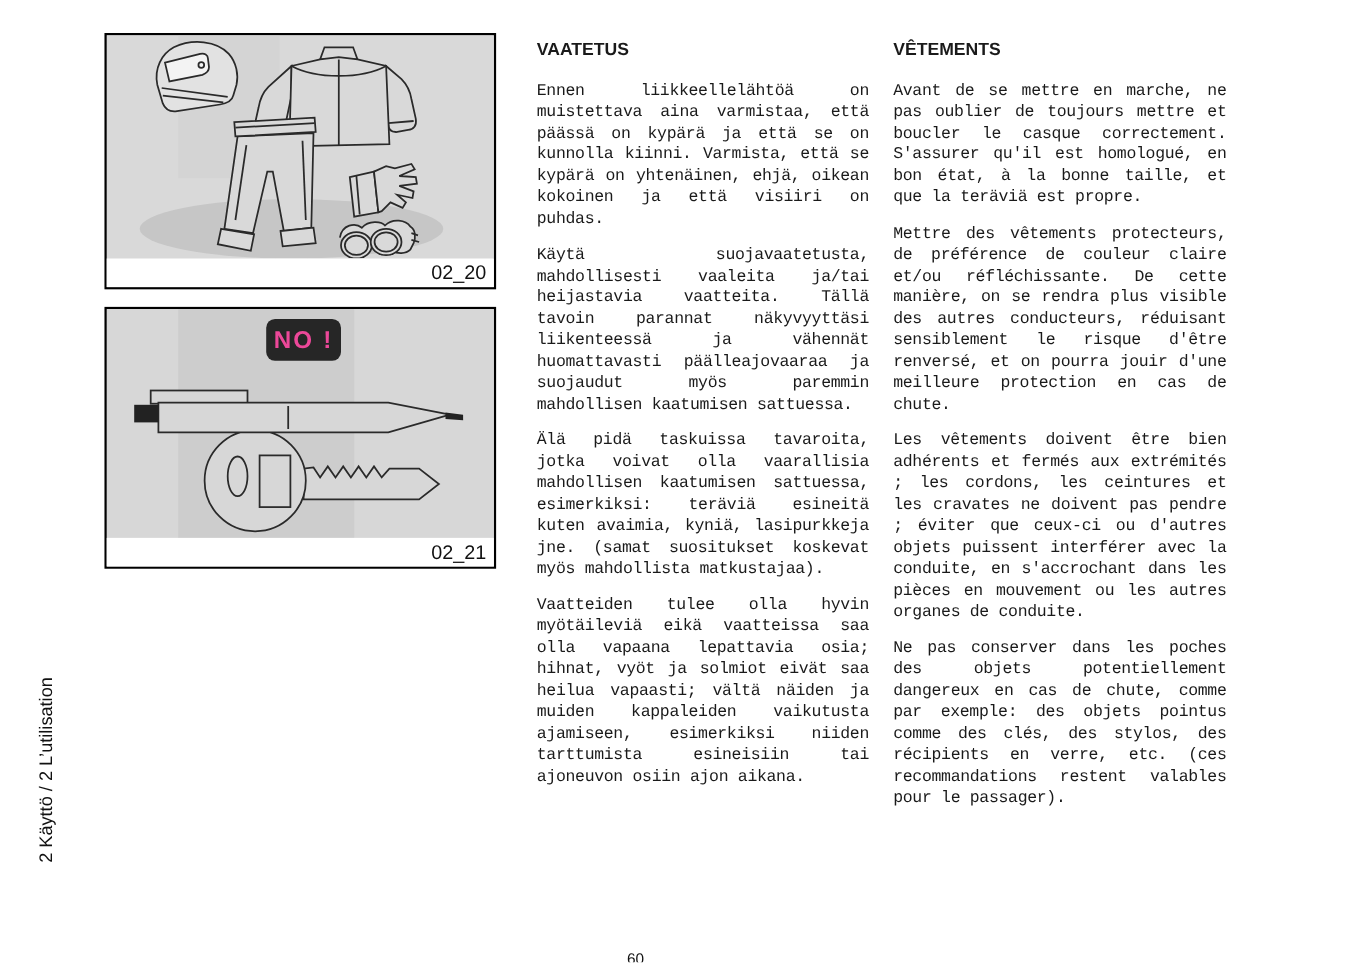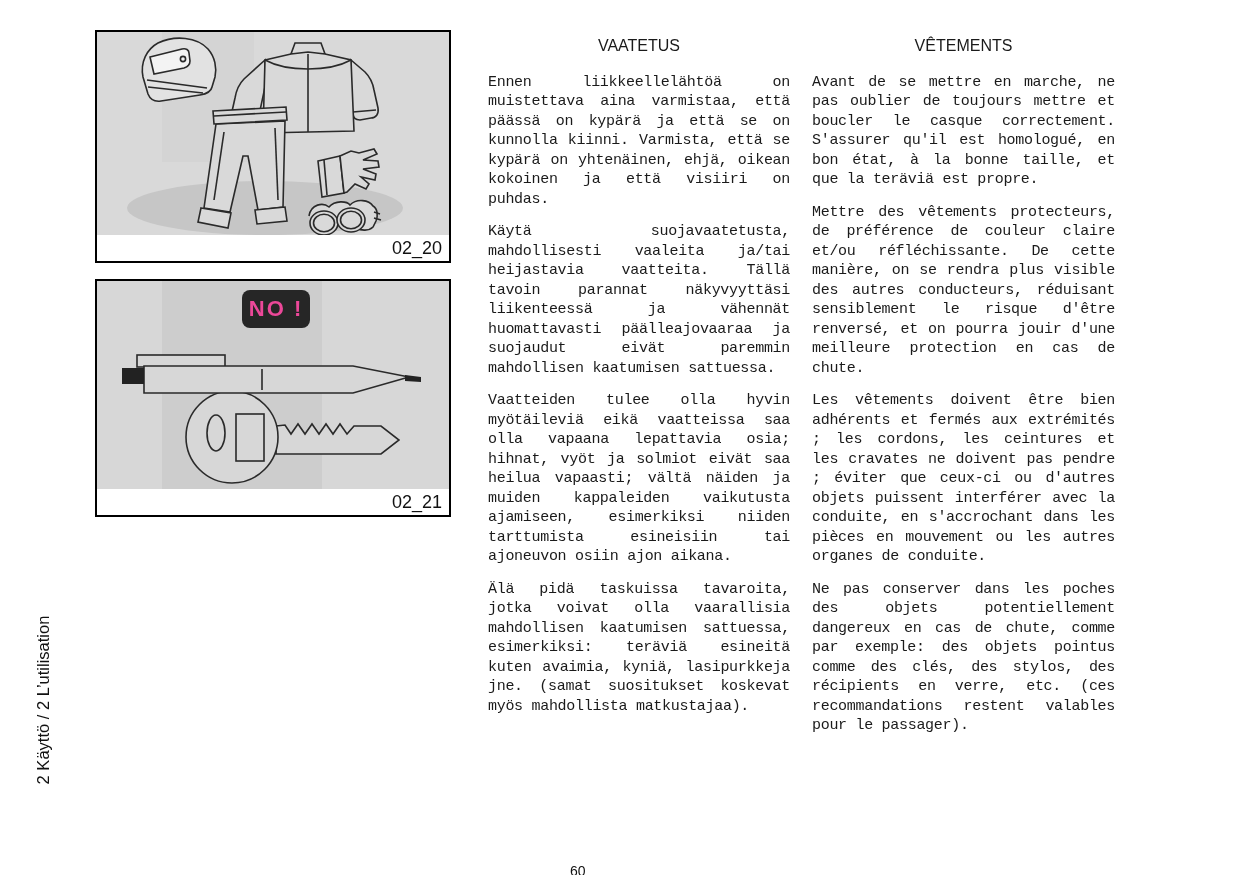--- a/index.html
+++ b/index.html
@@ -24,22 +24,22 @@
   .no-badge{
     position:absolute;left:145px;top:9px;width:68px;height:38px;
     background:#262626;border-radius:8px;color:#ec4899;font-weight:bold;
     font-size:22px;line-height:38px;text-align:center;letter-spacing:2px;
   }
   
   .col{position:absolute;top:36px;text-align:justify;font-size:15px;
        line-height:19.5px;letter-spacing:-0.3px;}
   .col.finnish{left:488px;width:302px;}
   .col.french{left:812px;width:303px;}
-  .col h2{font-size:16px;font-weight:normal;margin:0 0 17px 0;letter-spacing:0;
-          text-align:center;}
+  .col h2{font-size:16px;font-weight:bold;margin:0 0 17px 0;letter-spacing:0;
+          text-align:left;}
   .col p{margin:0 0 13px 0;font-family:Liberation Mono, monospace;}
   
   .sidebar-label{
     position:absolute;left:43px;top:700px;transform:translate(-50%,-50%) rotate(-90deg);
     white-space:nowrap;font-size:16.5px;color:#111;
   }
   .page-number{
     position:absolute;left:570px;top:832px;width:120px;text-align:left;
     font-size:14px;color:#111;margin-top:31px;
   }
@@ -126,23 +126,23 @@
         </g>
       </svg>
     </div>
     <div class="no-badge">NO !</div>
     <div class="fig-caption">02_21</div>
   </div>
 
   <div class="col finnish">
     <h2>VAATETUS</h2>
     <p>Ennen liikkeellelähtöä on muistettava aina varmistaa, että päässä on kypärä ja että se on kunnolla kiinni. Varmista, että se kypärä on yhtenäinen, ehjä, oikean kokoinen ja että visiiri on puhdas.</p>
-    <p>Käytä suojavaatetusta, mahdollisesti vaaleita ja/tai heijastavia vaatteita. Tällä tavoin parannat näkyvyyttäsi liikenteessä ja vähennät huomattavasti päälleajovaaraa ja suojaudut eivät paremmin mahdollisen kaatumisen sattuessa.</p>
+    <p>Käytä suojavaatetusta, mahdollisesti vaaleita ja/tai heijastavia vaatteita. Tällä tavoin parannat näkyvyyttäsi liikenteessä ja vähennät huomattavasti päälleajovaaraa ja suojaudut myös paremmin mahdollisen kaatumisen sattuessa.</p>
+    <p>Älä pidä taskuissa tavaroita, jotka voivat olla vaarallisia mahdollisen kaatumisen sattuessa, esimerkiksi: teräviä esineitä kuten avaimia, kyniä, lasipurkkeja jne. (samat suositukset koskevat myös mahdollista matkustajaa).</p>
     <p>Vaatteiden tulee olla hyvin myötäileviä eikä vaatteissa saa olla vapaana lepattavia osia; hihnat, vyöt ja solmiot eivät saa heilua vapaasti; vältä näiden ja muiden kappaleiden vaikutusta ajamiseen, esimerkiksi niiden tarttumista esineisiin tai ajoneuvon osiin ajon aikana.</p>
-    <p>Älä pidä taskuissa tavaroita, jotka voivat olla vaarallisia mahdollisen kaatumisen sattuessa, esimerkiksi: teräviä esineitä kuten avaimia, kyniä, lasipurkkeja jne. (samat suositukset koskevat myös mahdollista matkustajaa).</p>
   </div>
 
   <div class="col french">
     <h2>VÊTEMENTS</h2>
     <p>Avant de se mettre en marche, ne pas oublier de toujours mettre et boucler le casque correctement. S'assurer qu'il est homologué, en bon état, à la bonne taille, et que la teräviä est propre.</p>
     <p>Mettre des vêtements protecteurs, de préférence de couleur claire et/ou réfléchissante. De cette manière, on se rendra plus visible des autres conducteurs, réduisant sensiblement le risque d'être renversé, et on pourra jouir d'une meilleure protection en cas de chute.</p>
     <p>Les vêtements doivent être bien adhérents et fermés aux extrémités ; les cordons, les ceintures et les cravates ne doivent pas pendre ; éviter que ceux-ci ou d'autres objets puissent interférer avec la conduite, en s'accrochant dans les pièces en mouvement ou les autres organes de conduite.</p>
     <p>Ne pas conserver dans les poches des objets potentiellement dangereux en cas de chute, comme par exemple: des objets pointus comme des clés, des stylos, des récipients en verre, etc. (ces recommandations restent valables pour le passager).</p>
   </div>
 

